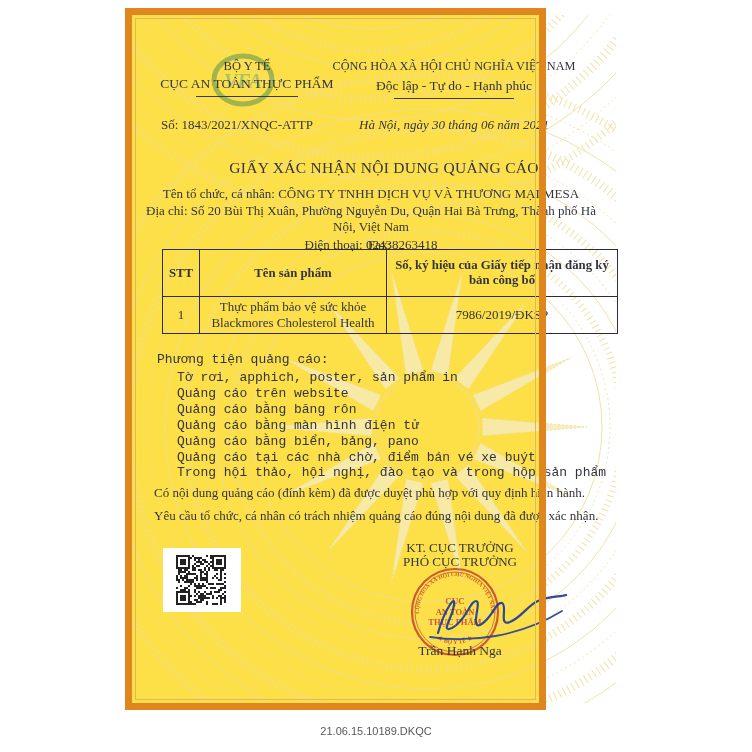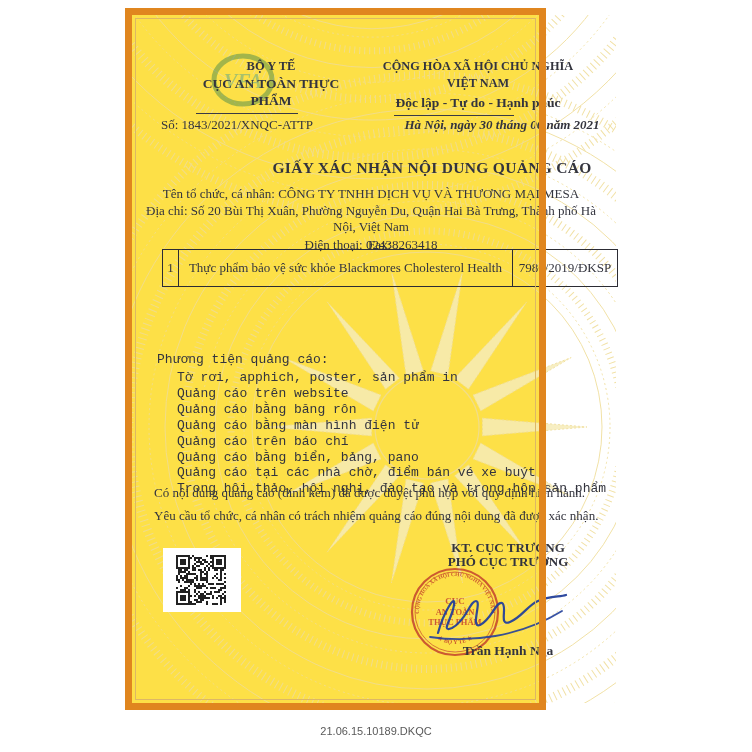--- a/index.html
+++ b/index.html
@@ -4,21 +4,21 @@
 <style>
   html,body{margin:0;padding:0;background:#ffffff;}
   .page{position:relative;width:752px;height:752px;background:#ffffff;overflow:hidden;
         font-family:"Liberation Serif","DejaVu Serif",serif;color:#33343e;}
   .certificate{position:absolute;left:125px;top:8px;width:421px;height:702px;
         background:#fde047;box-sizing:border-box;}
   .frame{position:absolute;inset:0;border:7px solid #e0861f;pointer-events:none;z-index:5;}
   .innerline{position:absolute;inset:10px;border:1px solid #ddb765;pointer-events:none;z-index:5;}
   .watermark{position:absolute;inset:7px;z-index:0;opacity:.85;}
   .abs{position:absolute;}
-  .b{font-weight:bold;padding-left:48px;}
+  .b{font-weight:normal;}
   .i{font-style:italic;}
   .ctr{text-align:center;}
   .hdr-left{left:12px;top:50px;width:220px;z-index:2;font-size:12.5px;line-height:17px;}
   .hdr-left .dept{font-size:13.5px;}
   .rule{height:1.4px;background:#3a3a44;margin:4px auto 0 auto;}
   .hdr-right{left:200px;top:50px;width:258px;z-index:2;font-size:12.3px;line-height:17px;}
   .hdr-right .motto{font-size:13.5px;margin-top:2px;}
   .docno{left:36px;top:109px;font-size:13px;z-index:2;}
   .pdate{left:200px;top:109px;width:258px;font-size:13px;z-index:2;}
   .title{left:20px;top:151px;width:478px;font-size:15.5px;letter-spacing:.3px;z-index:2;}
@@ -140,36 +140,40 @@
       <p><span>Tên tổ chức, cá nhân:</span> <span>CÔNG TY TNHH DỊCH VỤ VÀ THƯƠNG MẠI MESA</span></p>
       <p><span>Địa chỉ:</span> <span>Số 20 Bùi Thị Xuân, Phường Nguyễn Du, Quận Hai Bà Trưng, Thành phố Hà Nội, Việt Nam</span></p>
       <p class="phones">
         <span><span>Điện thoại:</span> <span>02438263418</span></span>
         <span class="fax">Fax:</span>
       </p>
     </div>
 
     <table class="products">
       <tbody>
+          <tr>
+        <th class="col-stt">STT</th>
+        <th class="col-prod">Tên sản phẩm</th>
+        <th>Số, ký hiệu của Giấy tiếp nhận đăng ký bản công bố</th>
+      </tr>
       <tr>
         <td>1</td>
         <td>Thực phẩm bảo vệ sức khỏe Blackmores Cholesterol Health</td>
         <td>7986/2019/ĐKSP</td>
       </tr>
     </tbody>
       </table>
 
     <div class="abs media">
       <div>Phương tiện quảng cáo:</div>
       <ul>
         <li>Tờ rơi, apphich, poster, sản phẩm in</li>
         <li>Quảng cáo trên website</li>
         <li>Quảng cáo bằng băng rôn</li>
         <li>Quảng cáo bằng màn hình điện tử</li>
-        <li>Quảng cáo trên báo chí</li>
         <li>Quảng cáo bằng biển, bảng, pano</li>
         <li>Quảng cáo tại các nhà chờ, điểm bán vé xe buýt</li>
         <li>Trong hội thảo, hội nghị, đào tạo và trong hộp sản phẩm</li>
       </ul>
     </div>
 
     <div class="abs statements">
       <p>Có nội dung quảng cáo (đính kèm) đã được duyệt phù hợp với quy định hiện hành.</p>
       <p>Yêu cầu tổ chức, cá nhân có trách nhiệm quảng cáo đúng nội dung đã được xác nhận.</p>
     </div>

